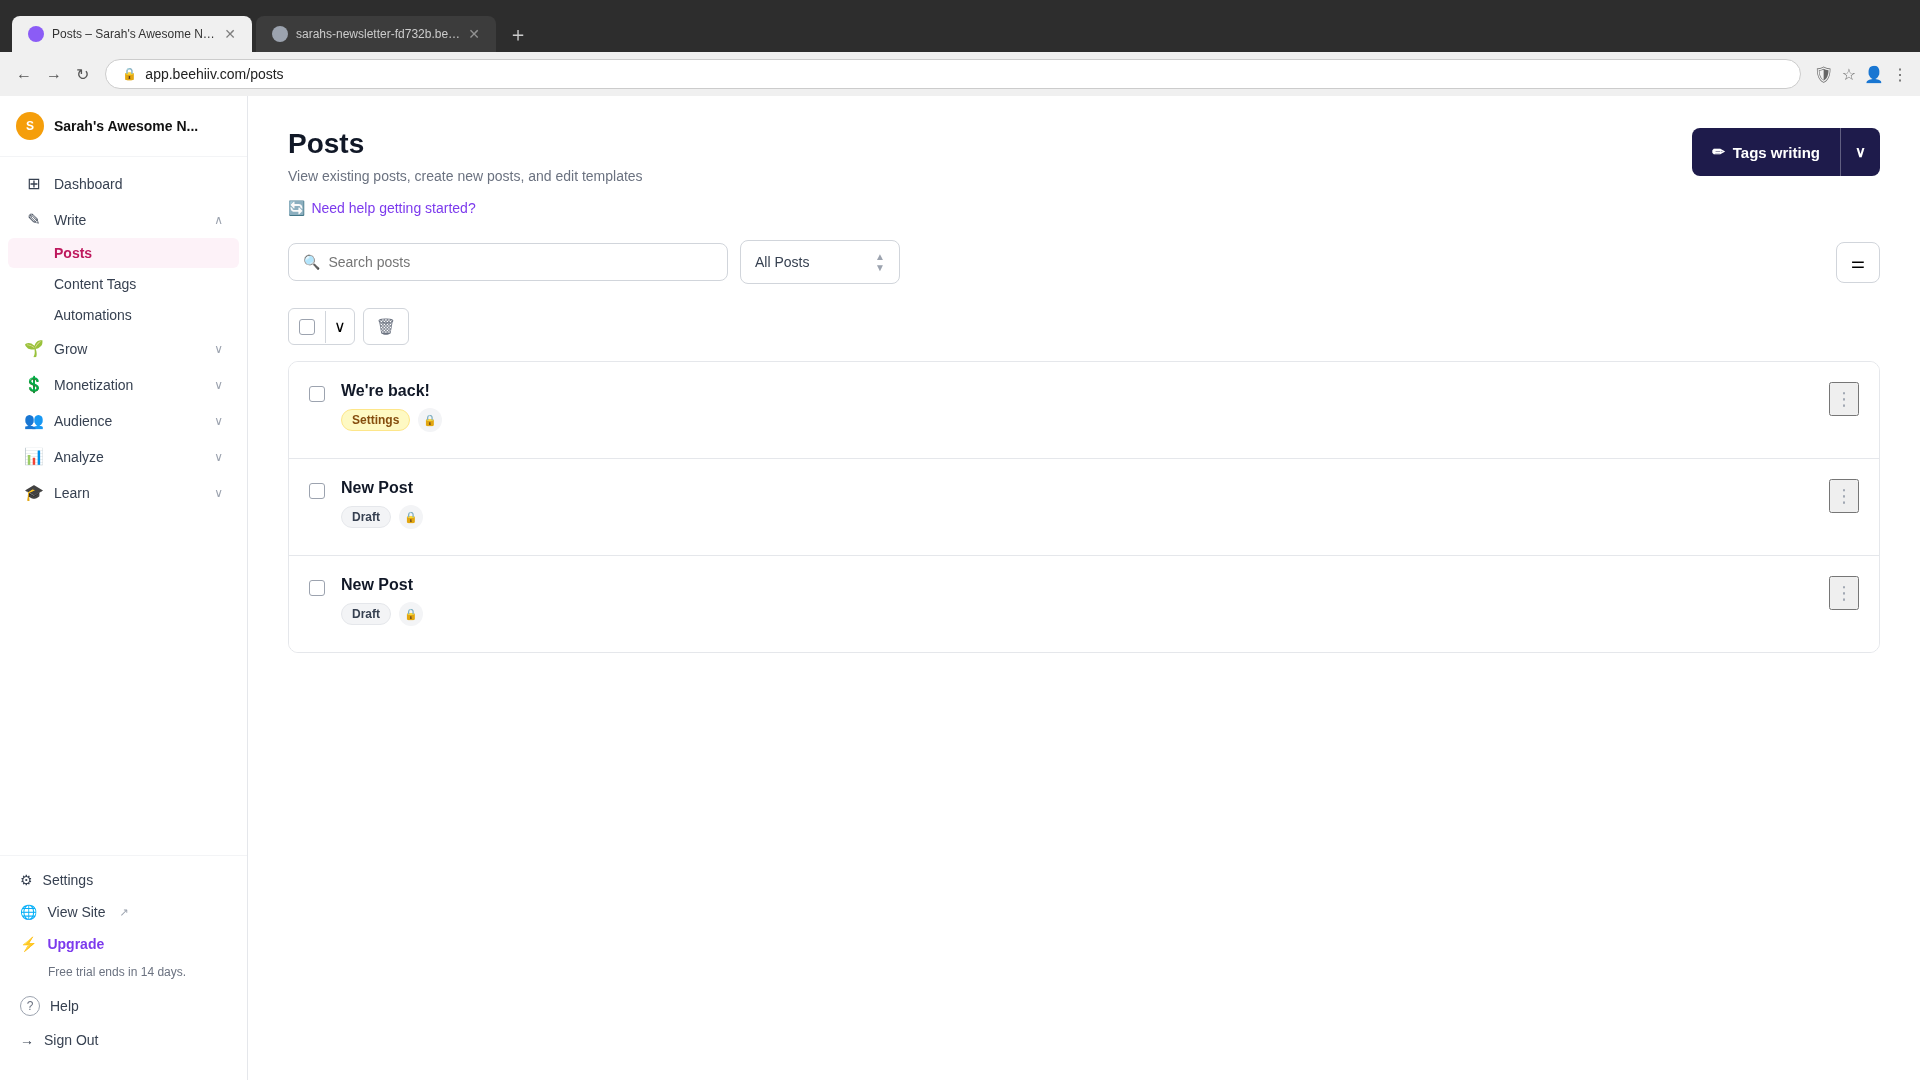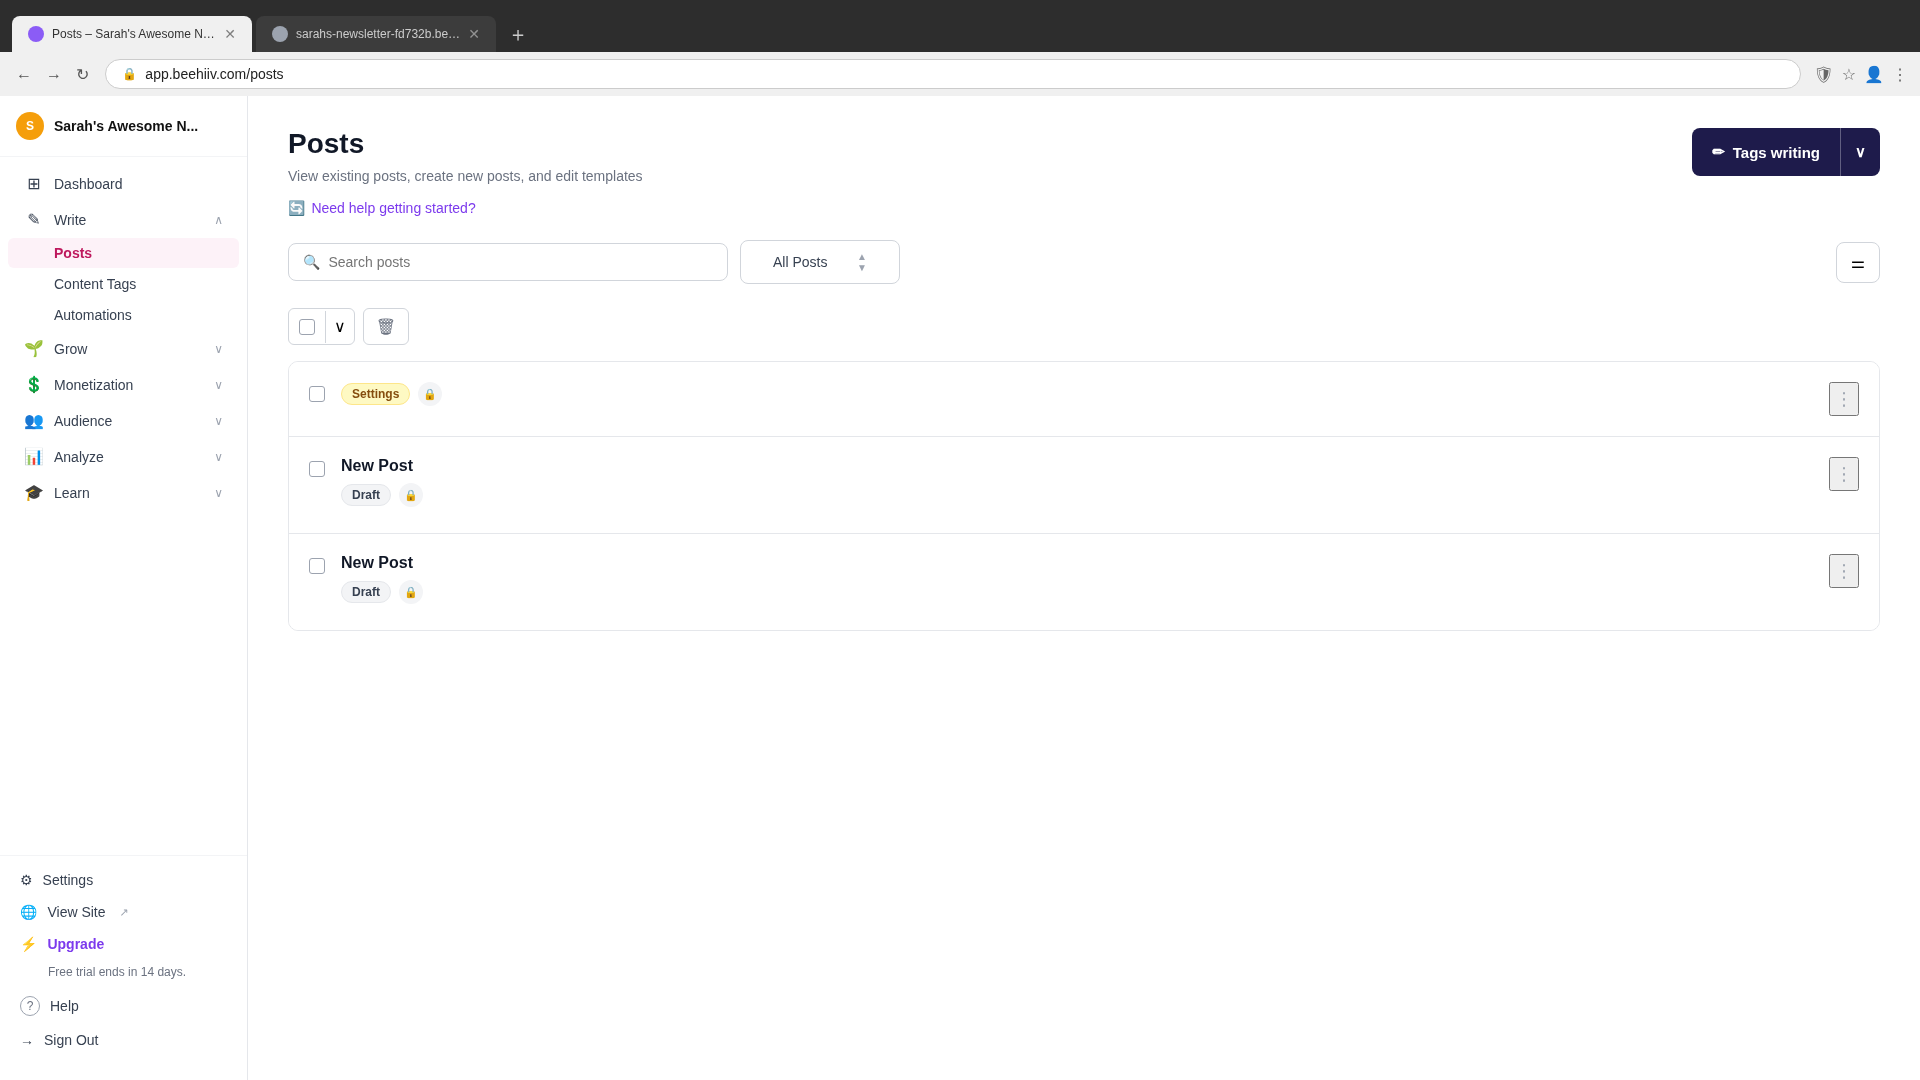--- a/index.html
+++ b/index.html
@@ -53,21 +53,21 @@
     .start-writing-btn { display: flex; align-items: center; gap: 0; background: #1e1b4b; color: #fff; border: none; border-radius: 8px; cursor: pointer; overflow: hidden; font-size: 15px; font-weight: 600; height: 48px; }
     .start-writing-main { padding: 0 20px; display: flex; align-items: center; gap: 8px; height: 100%; }
     .start-writing-divider { width: 1px; background: rgba(255,255,255,0.3); height: 100%; }
     .start-writing-arrow { padding: 0 14px; display: flex; align-items: center; height: 100%; }
 
     
     .filter-row { display: flex; gap: 12px; margin-bottom: 24px; align-items: center; }
     .search-box { flex: 1; max-width: 440px; display: flex; align-items: center; gap: 8px; border: 1px solid #d1d5db; border-radius: 8px; padding: 10px 14px; background: #fff; }
     .search-icon { color: #9ca3af; font-size: 14px; }
     .search-input { border: none; outline: none; font-size: 14px; color: #374151; width: 100%; background: transparent; }
-    .filter-select { border: 1px solid #d1d5db; border-radius: 8px; padding: 10px 32px; font-size: 14px; color: #374151; background: #fff; display: flex; align-items: center; justify-content: space-between; gap: 8px; cursor: pointer; min-width: 160px; }
+    .filter-select { border: 1px solid #d1d5db; border-radius: 8px; padding: 10px 14px; font-size: 14px; color: #374151; background: #fff; display: flex; align-items: center; justify-content: space-between; gap: 8px; cursor: pointer; min-width: 160px; }
     .filter-select-arrows { display: flex; flex-direction: column; font-size: 10px; color: #9ca3af; }
     .filter-icon-btn { border: 1px solid #d1d5db; border-radius: 8px; padding: 10px 14px; background: #fff; cursor: pointer; display: flex; align-items: center; margin-left: auto; }
 
     
     .bulk-row { display: flex; align-items: center; gap: 8px; margin-bottom: 16px; }
     .checkbox-dropdown { display: flex; align-items: center; border: 1px solid #d1d5db; border-radius: 6px; overflow: hidden; }
     .checkbox-area { padding: 8px 10px; display: flex; align-items: center; border-right: 1px solid #d1d5db; }
     .checkbox { width: 16px; height: 16px; border: 1.5px solid #9ca3af; border-radius: 3px; background: #fff; }
     .dropdown-arrow-btn { padding: 8px 8px; display: flex; align-items: center; cursor: pointer; }
     .delete-btn { border: 1px solid #d1d5db; border-radius: 6px; padding: 8px 12px; background: #fff; cursor: pointer; color: #6b7280; font-size: 16px; }
@@ -287,20 +287,21 @@
         <span>🗑</span>
       </button>
     </div>
 
 
     <div class="posts-list">
 
       <div class="post-item">
         <div class="post-checkbox"></div>
         <div class="post-content">
+          <div class="post-title">We're back!</div>
           <div class="post-badges">
             <span class="badge badge-scheduled">Settings</span>
             <div class="post-lock-icon">🔒</div>
           </div>
         </div>
         <button class="post-more-btn">⋮</button>
       </div>
 
       <div class="post-item">
         <div class="post-checkbox"></div>

